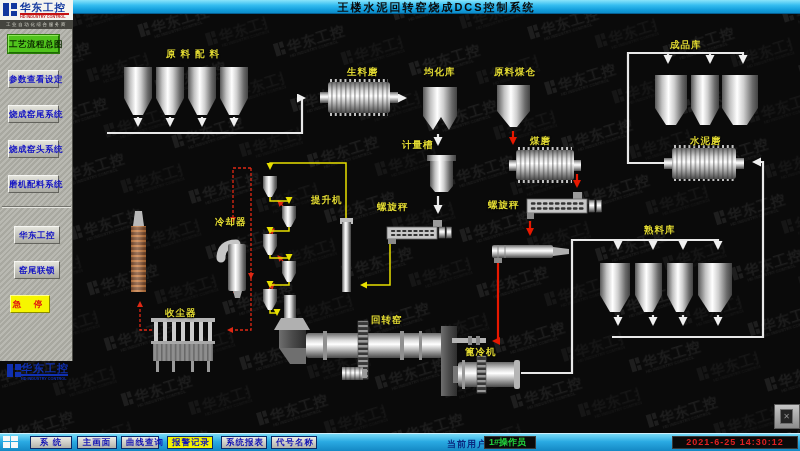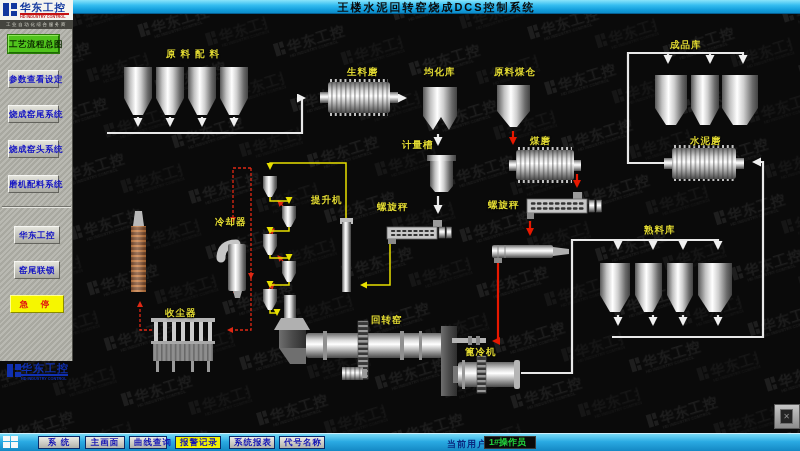--- a/index.html
+++ b/index.html
@@ -30,21 +30,21 @@
       background:#b2b2aa;
       background-image:repeating-linear-gradient(135deg,rgba(255,255,255,.09) 0 2px,rgba(0,0,0,.06) 2px 4px);
       border-right:1px solid #4e4e48;}
   .sbtn{position:absolute;left:8px;width:51px;height:18px;font-size:8.5px;font-weight:bold;
       color:#1414c4;text-align:center;line-height:16px;letter-spacing:.5px;white-space:nowrap;
       background:linear-gradient(180deg,#e4e4dc,#a9a9a1);
       border:1px solid;border-color:#f6f6f2 #62625c #62625c #f6f6f2;cursor:pointer;}
   .sbtn.active{background:#50c31c;color:#0c2a00;border-color:#8fe55c #1c6a04 #1c6a04 #8fe55c;
       box-shadow:0 0 0 1px #2a7a08;}
   .sbtn.narrow{left:14px;width:46px;}
-  .sbtn.estop{left:10px;width:54px;background:#f6f600;color:#e01010;letter-spacing:5px;
+  .sbtn.estop{left:10px;width:40px;background:#f6f600;color:#e01010;letter-spacing:5px;
       border-color:#ffff90 #8a8a00 #8a8a00 #ffff90;}
   .sb-divider{position:absolute;left:2px;width:69px;height:0;border-top:1px solid #74746e;border-bottom:1px solid #e6e6e0;}
   .sb-logo{position:absolute;left:4px;top:332px;width:66px;height:23px;}
   .sb-logo .logo-cn{left:17px;top:0;font-size:11px;color:#1030b0;}
   .sb-logo .logo-line{left:17px;top:13px;width:47px;background:#1030b0;height:1.5px;}
   .sb-logo .logo-en{left:17px;top:16px;color:#1030b0;font-size:3.8px;}
   .sb-mark i{background:#1030b0;}
   
   .lbl{position:absolute;font-size:9.5px;font-weight:bold;color:#e2da32;letter-spacing:1px;
       white-space:nowrap;text-shadow:0 1px 2px rgba(0,0,0,.9);z-index:12;}
@@ -55,21 +55,21 @@
       border-top:1px solid #cdeffc;}
   .win-icon{position:absolute;left:3px;top:2px;width:16px;height:13px;}
   .win-icon i{position:absolute;background:#f8f8f8;}
   .wi-1{left:0;top:0;width:7px;height:5px;}
   .wi-2{left:8px;top:0;width:7px;height:5px;}
   .wi-3{left:0;top:6px;width:7px;height:6px;}
   .wi-4{left:8px;top:6px;width:7px;height:6px;}
   .tbtn{position:absolute;top:2px;height:13px;font-size:8.5px;font-weight:bold;color:#1414b4;
       text-align:center;line-height:11px;letter-spacing:1px;white-space:nowrap;
       background:linear-gradient(180deg,#ecece6,#b2b2aa);
-      border:1px solid #0a2a6a;cursor:pointer;padding:0 4px;margin-left:8px;}
+      border:1px solid #0a2a6a;cursor:pointer;padding:0 4px;}
   .tbtn.alarm{background:#f2f200;}
   .tb-user-label{position:absolute;top:4px;font-size:9px;font-weight:bold;color:#0a2a80;letter-spacing:1px;}
   .tb-box{position:absolute;top:2px;height:13px;background:#0a0a0a;border:1px solid #3a3a3a;
       font-size:9px;font-weight:bold;line-height:11px;padding:0 4px;white-space:nowrap;}
   .tb-user{color:#22d03c;}
   .tb-clock{color:#e02020;text-align:center;letter-spacing:1px;}
   .tray-panel{left:774px;top:404px;width:26px;height:25px;z-index:28;
       background:linear-gradient(180deg,#c6c6c6,#8c8c8c);border:1px solid #5a5a5a;}
   .tray-inner{position:absolute;left:5px;top:4px;width:13px;height:15px;background:#242424;
       border:1px solid #6e6e6e;color:#909090;font-size:8px;line-height:14px;text-align:center;}
@@ -428,15 +428,16 @@
         <i class="wi-4"></i>
       </span>
     <div class="tbtn" style="left:30px;width:42px">系 统</div>
     <div class="tbtn" style="left:77px;width:40px">主画面</div>
     <div class="tbtn" style="left:121px;width:38px">曲线查询</div>
     <div class="tbtn alarm" style="left:167px;width:46px">报警记录</div>
     <div class="tbtn" style="left:221px;width:46px">系统报表</div>
     <div class="tbtn" style="left:271px;width:46px">代号名称</div>
     <span class="tb-user-label" style="left:447px">当前用户</span>
     <div class="tb-box tb-user" style="left:484px;width:52px">1#操作员</div>
+    <div class="tb-box tb-clock" style="left:672px;width:126px">2021-6-25 14:30:12</div>
   </div>
 
 </div>
 
 </body></html>

